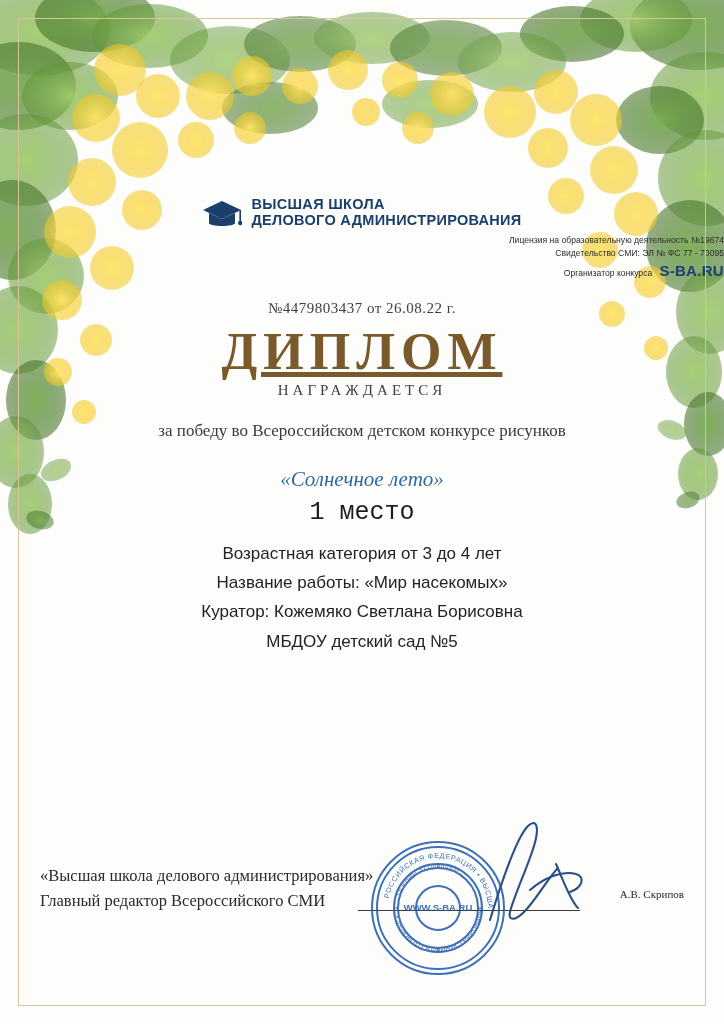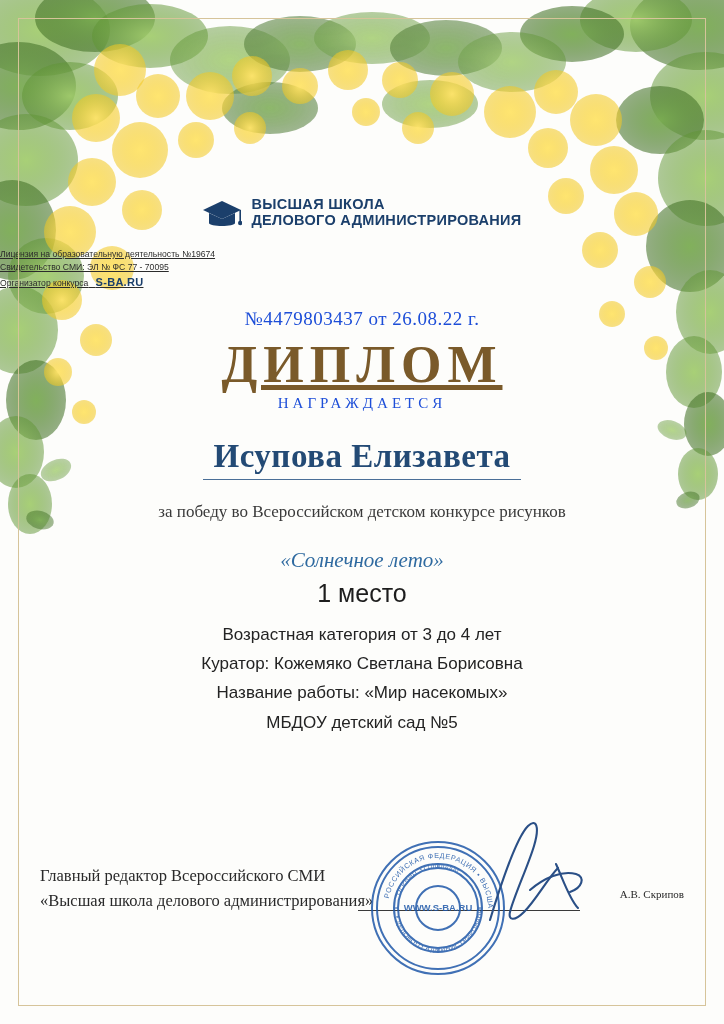--- a/index.html
+++ b/index.html
@@ -74,59 +74,58 @@
     line-height: 1.12;
   }
   .logo-line1, .logo-line2 {
     font-weight: bold;
     font-size: 14.5px;
     letter-spacing: 0.3px;
     color: #1b3f6b;
   }
 
   .legal {
-    margin-top: 15px;
-    text-align: left;
+    margin-top: 1px;
+    text-align: right;
     font-size: 8.6px;
     line-height: 1.5;
     color: #2c2c2c;
-    text-decoration: underline;
   }
   .legal .site {
     font-weight: bold;
-    font-size: 11px;
+    font-size: 15px;
     color: #1b3f6b;
     letter-spacing: 0.3px;
   }
   .legal-row { display: block; }
 
   .doc-number {
     margin-top: 18px;
     font-family: "Liberation Serif", serif;
-    font-size: 19px;
-    color: #1d4ed8;
+    font-size: 15px;
+    color: #404040;
     letter-spacing: 0.5px;
   }
 
   .diploma-title {
     margin-top: 8px;
     font-family: "Liberation Serif", serif;
     font-weight: bold;
     font-size: 52px;
     letter-spacing: 6px;
     color: #7a5a2a;
     line-height: 1.05;
     text-decoration: underline;
   }
   .awarded-to {
     margin-top: 2px;
     font-family: "Liberation Serif", serif;
     font-size: 15px;
     letter-spacing: 4px;
-    color: #1d4ed8;
+    color: #404040;
   }
 
   .recipient {
     margin-top: 26px;
     font-family: "Liberation Serif", serif;
     font-weight: bold;
     font-size: 33px;
     color: #234a75;
     letter-spacing: 0.5px;
     display: inline-block;
@@ -142,21 +141,21 @@
   }
   .contest-name {
     margin-top: 26px;
     font-family: "Liberation Serif", serif;
     font-style: italic;
     font-size: 21px;
     color: #2f6aa0;
   }
   .place {
     margin-top: 6px;
-    font-family: Liberation Sans, sans-serif;
+    font-family: Liberation Mono, monospace;
     font-size: 25px;
     color: #1d1d1d;
   }
 
   .details {
     margin-top: 12px;
     font-size: 17px;
     line-height: 1.72;
     color: #232323;
   }
@@ -352,41 +351,38 @@
         <span>Организатор конкурса</span>
         &nbsp;&nbsp;<span class="site">S-BA.RU</span>
       </span>
     </div>
 
     <div class="doc-number">№4479803437 от 26.08.22 г.</div>
 
     <div class="diploma-title">ДИПЛОМ</div>
     <div class="awarded-to">НАГРАЖДАЕТСЯ</div>
 
-    <div>
-      <div class="recipient">Исупова Елизавета</div>
-    </div>
 
     <div class="reason">за победу во Всероссийском детском конкурсе рисунков</div>
     <div class="contest-name">«Солнечное лето»</div>
     <div class="place">1 место</div>
 
     <div class="details">
       <div>Возрастная категория от 3 до 4 лет</div>
+      <div>Название работы: «Мир насекомых»</div>
       <div>Куратор: Кожемяко Светлана Борисовна</div>
-      <div>Название работы: «Мир насекомых»</div>
       <div>МБДОУ детский сад №5</div>
     </div>
   </div>
 
   <div class="signature-block">
     <div class="sig-rows">
       <div class="sig-left">
+        <div>«Высшая школа делового администрирования»</div>
         <div>Главный редактор Всероссийского СМИ</div>
-        <div>«Высшая школа делового администрирования»</div>
       </div>
       <div class="sig-right">А.В. Скрипов</div>
     </div>
     <div class="sig-rule"></div>
   </div>
 
   <div class="stamp">
     <svg width="140" height="140" viewBox="0 0 140 140" xmlns="http://www.w3.org/2000/svg">
       <defs>
         <path id="arcTop" d="M 20,70 A 50,50 0 0 1 120,70"></path>

